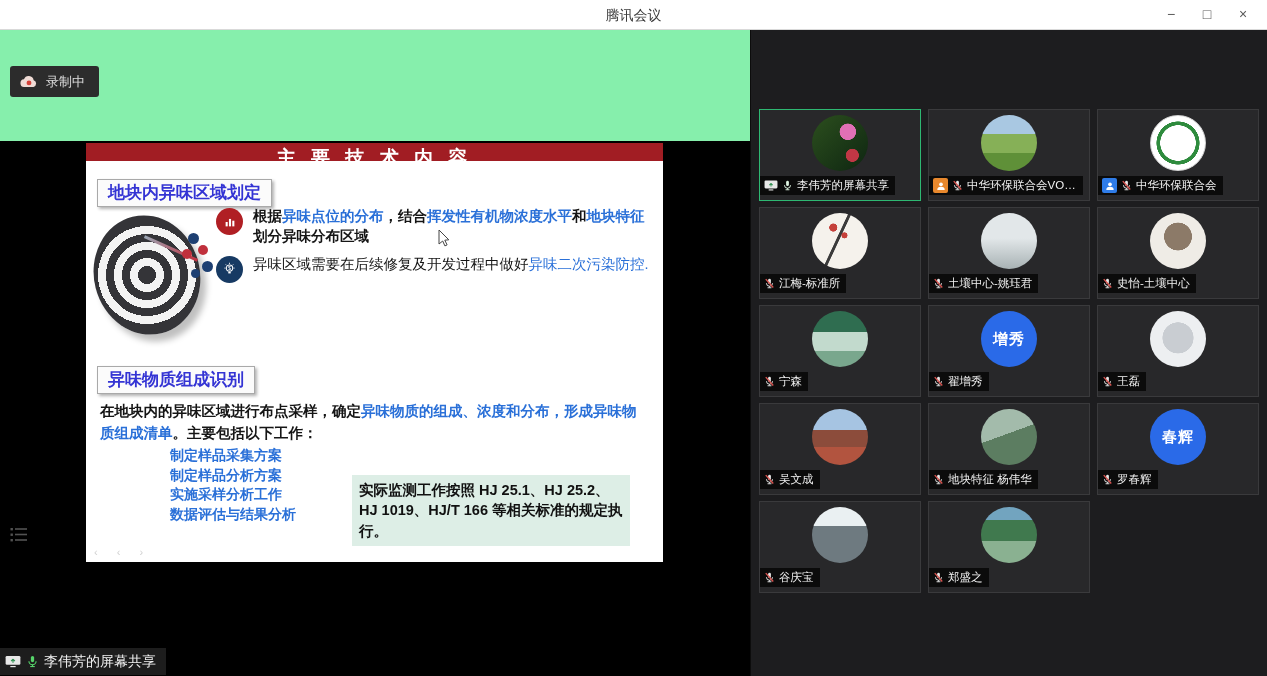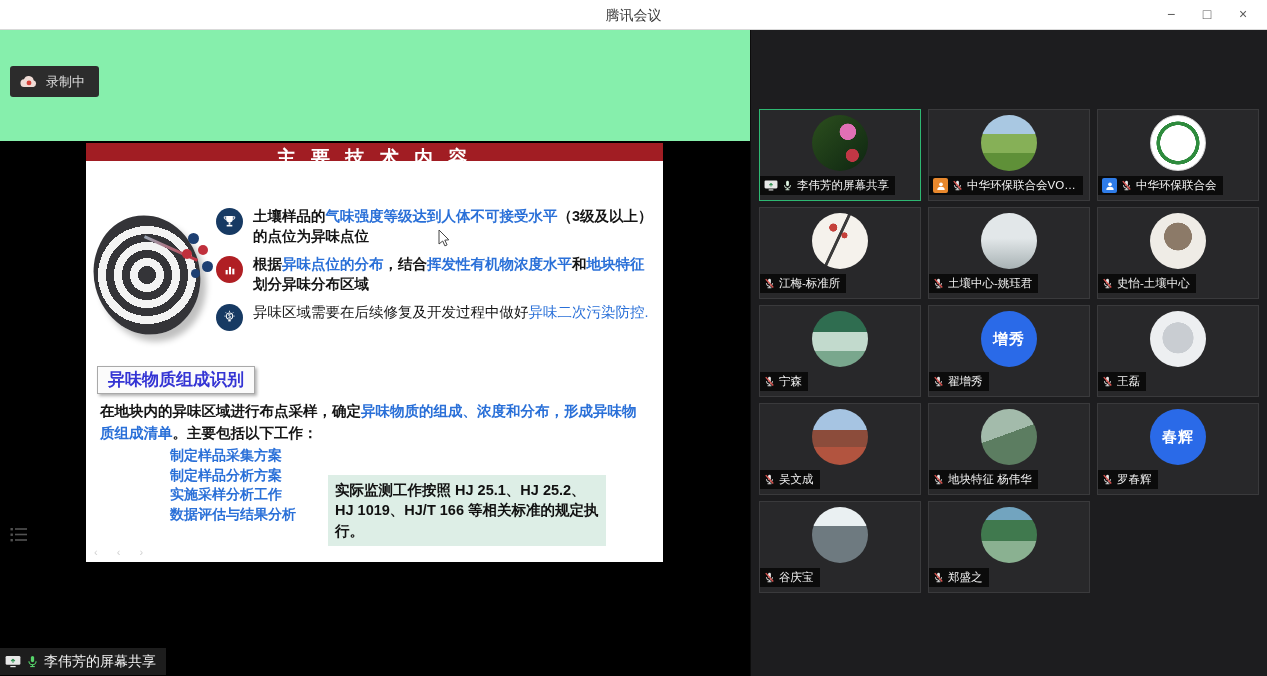--- a/index.html
+++ b/index.html
@@ -52,21 +52,21 @@
     align-items:center; justify-content:center; margin-top:1px; }
   .bicon.navy { background:#173a63; }
   .bicon.red  { background:#b01f24; }
   .btext { font-size:14.5px; font-weight:bold; color:#151515; line-height:1.35; }
   .hl { color:#2a70d8; }
 
   .sec2-para { position:absolute; left:14px; top:258px; width:548px;
     font-size:14.5px; font-weight:bold; color:#151515; line-height:1.5; }
   .tasks { position:absolute; left:84px; top:303px; }
   .task { font-size:14px; font-weight:bold; color:#2a70d8; line-height:19.5px; }
-  .callout { position:absolute; left:242px; top:332px; width:278px; background:#ddeee6;
+  .callout { position:absolute; left:266px; top:332px; width:278px; background:#ddeee6;
     padding:5px 7px; font-size:14.5px; font-weight:bold; color:#111; line-height:1.4; }
   .slide-foot { position:absolute; left:8px; bottom:4px; color:#999; opacity:.45;
     font-size:11px; letter-spacing:8px; }
 
   .cursor { position:absolute; left:352px; top:86px; }
 
   
   .share-overlay { position:absolute; left:0; top:618px; height:27px; display:flex;
     align-items:center; gap:5px; padding:0 10px 0 5px; background:rgba(32,32,32,.92); }
   .share-overlay .so-text { color:#f0f0f0; font-size:14px; }
@@ -150,43 +150,33 @@
       <g fill="#6e6e6e">
         <rect x="2.5" y="3" width="2.4" height="2.4"></rect>
           <rect x="2.5" y="8.5" width="2.4" height="2.4"></rect>
           <rect x="2.5" y="14" width="2.4" height="2.4"></rect>
       </g>
     </svg>
 
     <div class="slide">
       <div class="slide-banner">主 要 技 术 内 容</div>
 
+      <div class="sec-hd sec-hd1">地块内异味区域划定</div>
 
       <div class="dartwrap">
         <div class="board"></div>
         <div class="dartline"></div>
         <div class="pin" style="left:98px;top:22px;width:11px;height:11px;background:#1d3f72"></div>
         <div class="pin" style="left:108px;top:34px;width:10px;height:10px;background:#c0303c"></div>
         <div class="pin" style="left:92px;top:38px;width:10px;height:10px;background:#c0303c"></div>
         <div class="pin" style="left:112px;top:50px;width:11px;height:11px;background:#1d3f72"></div>
         <div class="pin" style="left:101px;top:58px;width:9px;height:9px;background:#1d3f72"></div>
       </div>
 
       <div class="bullets">
-        <div class="bullet">
-          <span class="bicon navy">
-            <svg width="15" height="15" viewBox="0 0 16 16">
-              <path d="M4.4 2h7.2v3.4a3.6 3.6 0 0 1-7.2 0z" fill="#fff"></path>
-              <path d="M4.4 3H2.3a2.4 2.4 0 0 0 2.3 2.8M11.6 3h2.1a2.4 2.4 0 0 1-2.3 2.8" stroke="#fff" stroke-width="1" fill="none"></path>
-              <rect x="7.1" y="9" width="1.8" height="2.4" fill="#fff"></rect>
-              <rect x="5" y="11.6" width="6" height="1.7" fill="#fff"></rect>
-            </svg>
-          </span>
-          <div class="btext"><span>土壤样品的</span><span class="hl">气味强度等级达到人体不可接受水平</span><span>（3级及以上）的点位为异味点位</span></div>
-        </div>
         <div class="bullet">
           <span class="bicon red">
             <svg width="14" height="14" viewBox="0 0 16 16">
               <rect x="3" y="8" width="2.4" height="5" fill="#fff"></rect>
               <rect x="6.8" y="4.5" width="2.4" height="8.5" fill="#fff"></rect>
               <rect x="10.6" y="6.5" width="2.4" height="6.5" fill="#fff"></rect>
             </svg>
           </span>
           <div class="btext"><span>根据</span><span class="hl">异味点位的分布</span><span>，结合</span><span class="hl">挥发性有机物浓度水平</span><span>和</span><span class="hl">地块特征</span><span>划分异味分布区域</span></div>
         </div>

